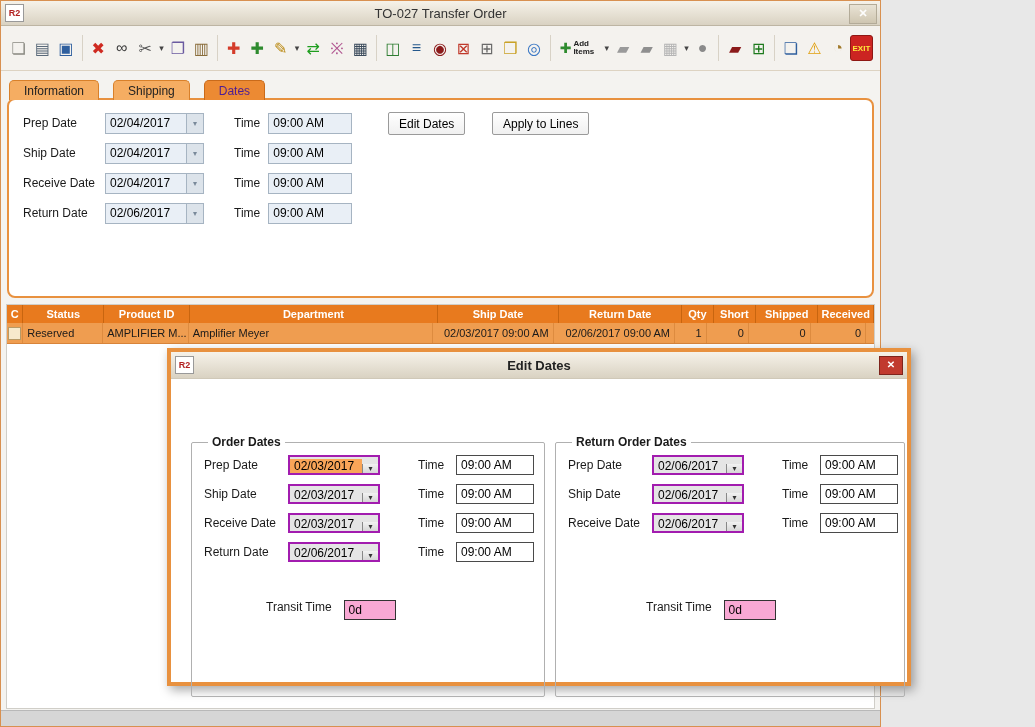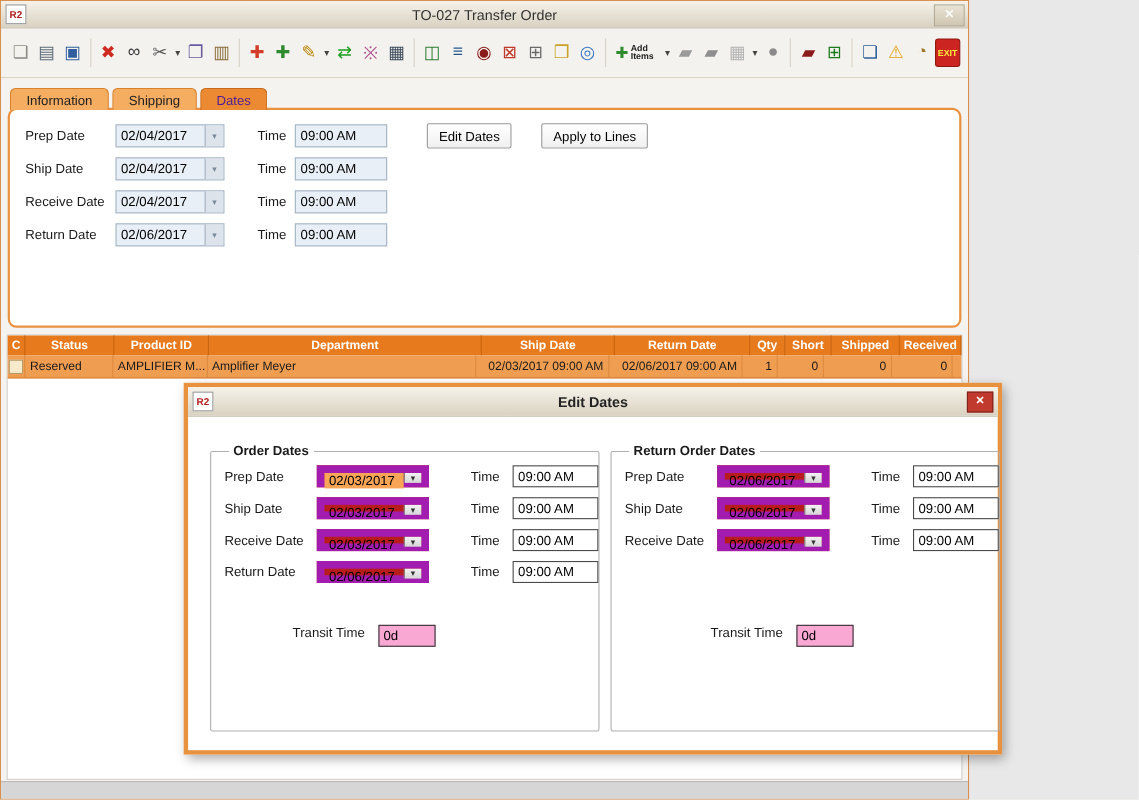--- a/index.html
+++ b/index.html
@@ -29,21 +29,21 @@
   .tsep{width:1px;height:26px;background:#d8d2c6;margin:0 4px;display:inline-block;}
   .tbtn.labeled{width:auto;padding:0 3px;font-size:13px;}
   .tbtn.labeled .g{font-size:14px;margin-right:2px;}
   .tbtn.labeled .lbl{font-size:8px;font-weight:bold;line-height:8px;width:24px;white-space:normal;color:#222;}
   .tbtn.exit{margin-left:auto;width:26px;height:24px;background:#cc2421;border:1px solid #8e1713;
              color:#ffeb3b;font-size:8px;font-weight:bold;border-radius:3px;}
 
   
   .content{position:absolute;top:71px;left:0;right:0;bottom:15px;background:#f4f3f0;}
 
-  .tabs{position:absolute;top:8px;left:8px;display:flex;gap:3px;z-index:2;}
+  .tabs{position:absolute;top:8px;left:8px;display:flex;gap:14px;z-index:2;}
   .tab{padding:3px 14px 2px 14px;background:#f5ad62;border:1px solid #d8802a;border-bottom:none;
        border-radius:5px 5px 0 0;font-size:12px;color:#222;cursor:default;}
   .tab.active{background:#ec8a33;border-color:#c96a1a;color:#4c1d95;}
 
   .panel{position:absolute;top:26px;left:6px;right:6px;height:200px;background:#fff;
          border:2px solid #e8913f;border-radius:8px;box-sizing:border-box;padding:12px 0 0 14px;}
   .prow{display:flex;align-items:center;height:22px;margin-bottom:8px;}
   .flabel{width:82px;font-size:12px;}
   .combo{display:inline-flex;align-items:stretch;height:21px;background:#e9eff6;border:1px solid #a6b4c2;box-sizing:border-box;}
   .combo input{width:72px;border:none;background:transparent;font-size:12px;padding:0 4px;outline:none;
@@ -85,29 +85,29 @@
   .statusbar{position:absolute;left:0;right:0;bottom:0;height:15px;background:#d6d6d6;border-top:1px solid #b8b8b8;}
 
   
   .dialog{position:absolute;left:166px;top:347px;width:744px;height:338px;box-sizing:border-box;
           border:4px solid #e8913f;background:#fff;box-shadow:3px 4px 10px rgba(0,0,0,.35);z-index:10;}
   .dtitlebar{height:26px;background:linear-gradient(#f6f2e9,#d9d2c2);border-bottom:1px solid #cfc8b8;
              display:flex;align-items:center;position:relative;}
   .dtitle{position:absolute;left:0;right:0;text-align:center;font-size:13px;font-weight:bold;color:#222;}
   .dclose{position:absolute;right:4px;top:4px;width:22px;height:17px;background:#c13a2e;border:1px solid #7e241c;
           color:#fff;font-size:10px;font-weight:bold;text-align:center;line-height:16px;z-index:2;cursor:default;}
-  .dbody{position:relative;height:304px;}
+  .dbody{position:relative;height:304px;margin-top:32px;}
   fieldset{position:absolute;top:24px;height:262px;border:1px solid #b0b0b0;border-radius:2px;
            margin:0;padding:6px 0 0 12px;box-sizing:border-box;}
   fieldset.fs-left{left:20px;width:354px;}
   fieldset.fs-right{left:384px;width:350px;}
   legend{font-weight:bold;font-size:12px;padding:0 4px;margin-left:4px;}
   .drow{display:flex;align-items:center;margin-bottom:9px;height:20px;}
   .dlabel{width:84px;font-size:12px;}
-  .dcombo{display:inline-flex;align-items:flex-start;height:20px;background:#b91c1c;border:7px solid #a21caf;box-sizing:border-box;}
+  .dcombo{display:inline-flex;align-items:flex-end;height:20px;background:#e5e5e5;border:2px solid #a21caf;box-sizing:border-box;}
   .dcombo input{width:64px;border:none;background:transparent;font-size:12px;padding:0 4px;outline:none;
                 font-family:"Liberation Sans", sans-serif;}
   .dcombo input.hl{background:#f9a558;}
   .dcombo .darrow{width:15px;background:linear-gradient(#f2f2f2,#d6d6d6);border-left:1px solid #888;
                   font-size:8px;color:#333;display:flex;align-items:center;justify-content:center;}
   .dtlab{margin-left:38px;margin-right:8px;font-size:12px;width:30px;}
   .dtfield{width:78px;height:20px;background:#fff;border:1px solid #4a4a4a;box-sizing:border-box;
            font-size:12px;padding:0 4px;outline:none;font-family:"Liberation Sans", sans-serif;}
   .transit{display:flex;align-items:flex-start;margin-top:38px;}
   .fs-right .transit{margin-top:67px;}

